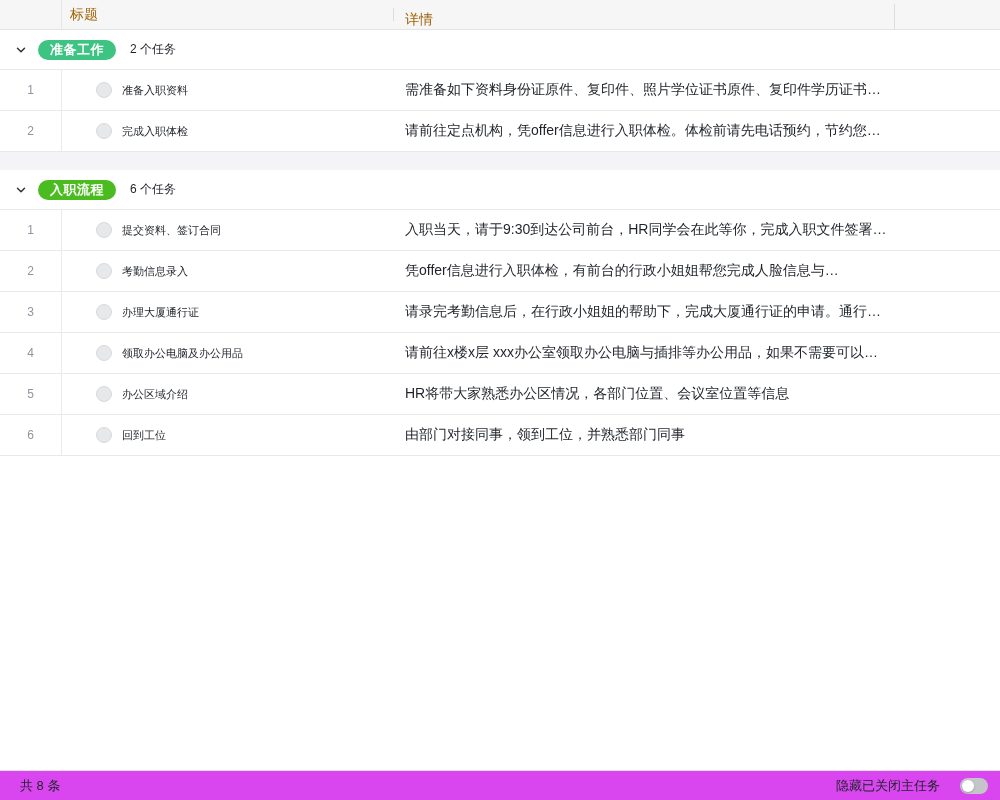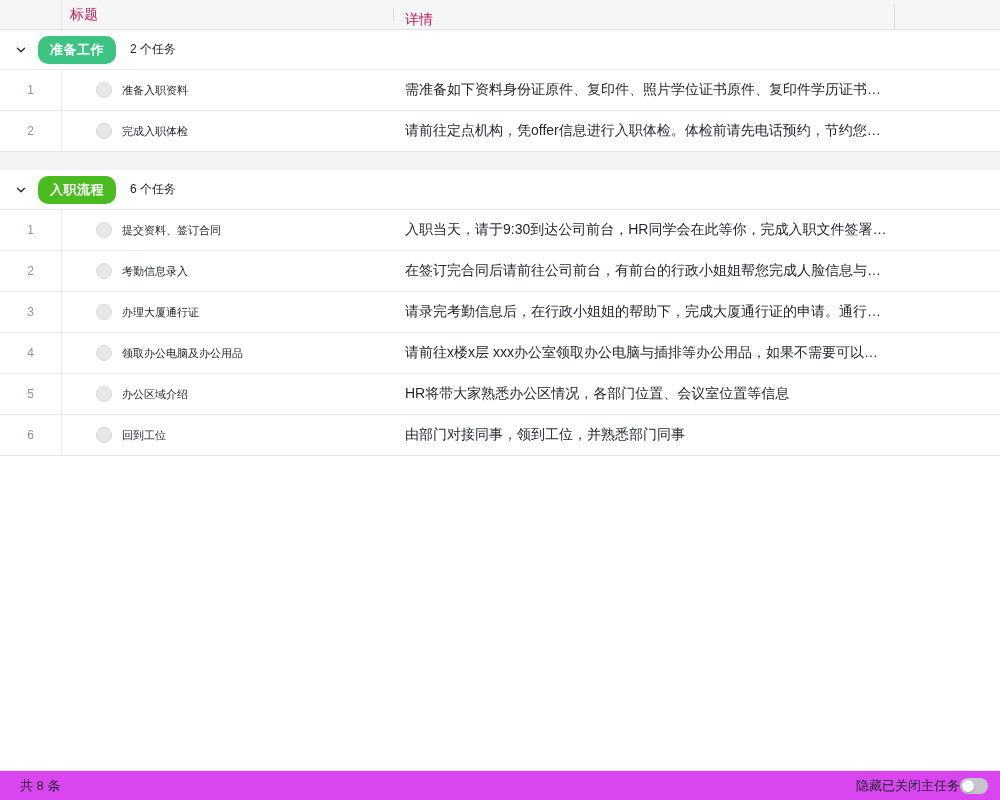--- a/index.html
+++ b/index.html
@@ -12,21 +12,21 @@
     display: flex; flex-direction: column;
     overflow: hidden;
   }
 
   
   .table-header {
     height: 30px; flex: 0 0 30px;
     background: #f6f6f7;
     border-bottom: 1px solid #e2e3e5;
     display: flex; align-items: center;
-    font-size: 14px; color: #be185d;
+    font-size: 14px; color: #a16207;
   }
   .th-gutter {
     width: 62px; flex: 0 0 62px; height: 100%;
     border-right: 1px solid #e4e5e7;
   }
   .th-title {
     width: 331px; flex: 0 0 331px; height: 100%;
     display: flex; align-items: center;
     padding-left: 8px;
     position: relative;
@@ -55,21 +55,21 @@
     padding-left: 12px;
   }
   .chevron-btn {
     width: 18px; height: 18px;
     display: inline-flex; align-items: center; justify-content: center;
     cursor: pointer; color: #2b2f36;
     margin-right: 8px;
   }
   .group-badge {
     display: inline-flex; align-items: center;
-    height: 28px; padding: 0 12px;
+    height: 20px; padding: 0 12px;
     border-radius: 10px;
     color: #fff; font-size: 13px; font-weight: 600;
     letter-spacing: 0.5px;
     white-space: nowrap;
   }
   .group-count {
     margin-left: 14px;
     font-size: 12px; color: #1f2329;
     white-space: nowrap;
   }
@@ -124,21 +124,21 @@
   .footer {
     flex: 0 0 30px; height: 30px;
     border-top: 1px solid #dfe1e4;
     background: #d946ef;
     display: flex; align-items: center;
     padding: 0 12px 0 20px;
     font-size: 13px; color: #1f2329;
   }
   .footer-total { white-space: nowrap; }
   .footer-spacer { flex: 1; }
-  .toggle-label { white-space: nowrap; margin-right: 0; }
+  .toggle-label { white-space: nowrap; margin-right: 20px; }
   .toggle {
     width: 28px; height: 16px;
     border-radius: 8px;
     background: #c3c5c9;
     position: relative;
     cursor: pointer;
     flex: 0 0 28px;
   }
   .toggle-knob {
     position: absolute; left: 2px; top: 2px;
@@ -224,21 +224,21 @@
     </div>
   </div>
 
   <div class="task-row">
     <div class="row-gutter">2</div>
     <div class="cell-title">
       <span class="task-checkbox"></span>
       <span class="task-title">考勤信息录入</span>
     </div>
     <div class="cell-detail">
-      <span class="task-detail">在签订完合同后请前往公司前台，有前台的行政小姐姐帮您完成人脸信息与…</span>
+      <span class="task-detail">凭offer信息进行入职体检，有前台的行政小姐姐帮您完成人脸信息与…</span>
     </div>
   </div>
 
   <div class="task-row">
     <div class="row-gutter">3</div>
     <div class="cell-title">
       <span class="task-checkbox"></span>
       <span class="task-title">办理大厦通行证</span>
     </div>
     <div class="cell-detail">

